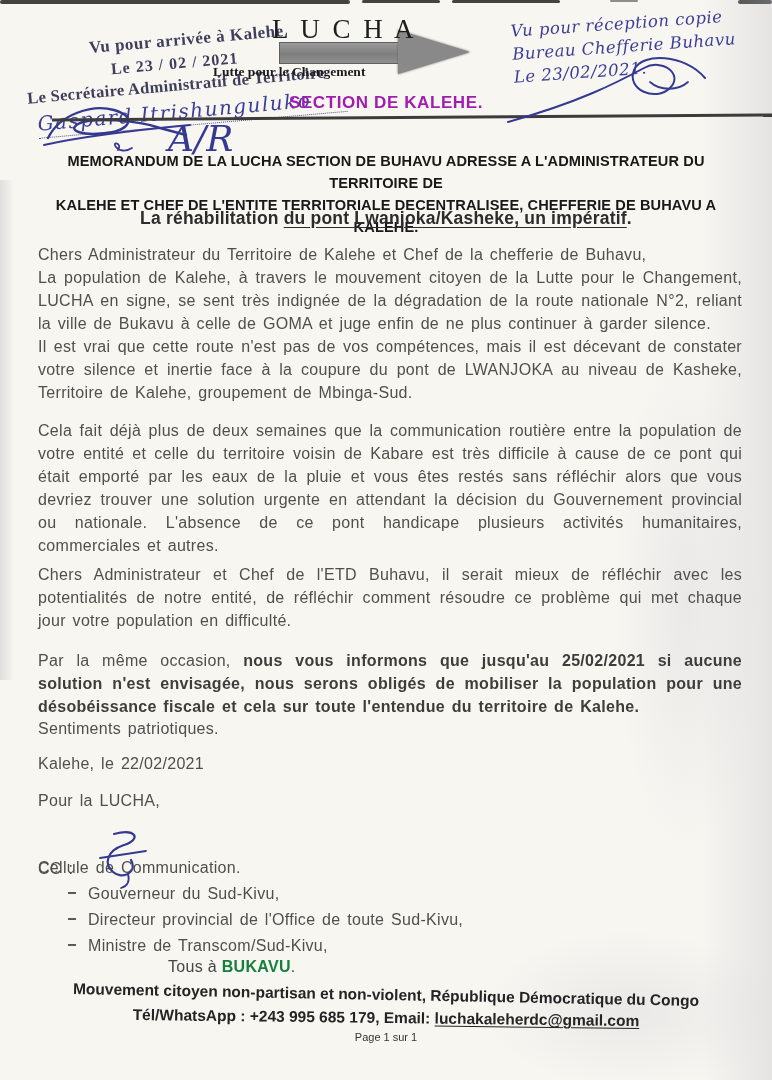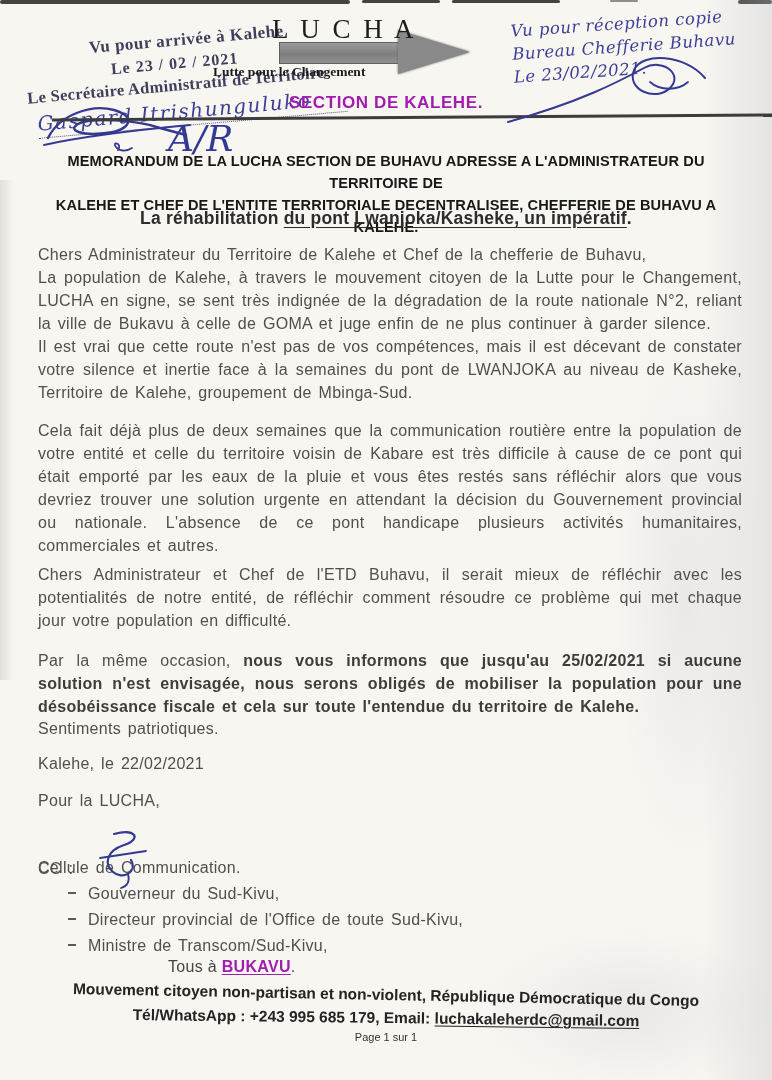--- a/index.html
+++ b/index.html
@@ -54,21 +54,21 @@
     font-weight:600;color:#2c2c2c;letter-spacing:.2px;}
   .subject .u{text-decoration:underline;text-underline-offset:3px;}
   
   .bt{position:absolute;left:38px;width:704px;font-size:16px;line-height:23px;color:#4f4f4d;
     text-align:justify;letter-spacing:.3px;word-spacing:2px;}
   .single{width:auto;text-align:left;white-space:nowrap;}
   .p4-bold{font-weight:700;color:#3d3d3b;}
   .cc-item{position:relative;padding-left:22px;margin-bottom:3px;}
   .cc-dash{position:absolute;left:2px;top:10px;width:8px;height:1.5px;background:#5a5a58;}
   .tous{position:absolute;left:168px;top:958px;font-size:16px;color:#454543;letter-spacing:.3px;}
-  .tous .city{font-weight:700;color:#a21caf;text-decoration:underline;text-underline-offset:2px;}
+  .tous .city{font-weight:700;color:#15803d;text-underline-offset:2px;}
   
   .f1{position:absolute;left:0;right:0;top:986px;text-align:center;font-weight:700;font-size:15.5px;
      color:#242424;transform:rotate(1.1deg);}
   .f2{position:absolute;left:0;right:0;top:1009px;text-align:center;font-weight:700;font-size:15.5px;
      color:#242424;transform:rotate(.7deg);}
   .f2 .email{text-decoration:underline;text-underline-offset:2px;}
   .fpage{position:absolute;left:0;right:0;top:1031px;text-align:center;font-size:11px;color:#333;}
   svg path{fill:none;stroke:#343a92;stroke-linecap:round;}
 </style>
 </head>
@@ -119,21 +119,21 @@
   <div class="memo-heading">
     <div>MEMORANDUM DE LA LUCHA SECTION DE BUHAVU ADRESSE A L'ADMINISTRATEUR DU TERRITOIRE DE</div>
     <div>KALEHE ET CHEF DE L'ENTITE TERRITORIALE DECENTRALISEE, CHEFFERIE DE BUHAVU A KALEHE.</div>
   </div>
 
   <div class="subject"><span>La réhabilitation </span><span class="u">du pont Lwanjoka/Kasheke, un impératif</span><span>.</span></div>
 
   <div class="bt" style="top:243px">
     <span style="display:block;text-align:left">Chers Administrateur du Territoire de Kalehe et Chef de la chefferie de Buhavu,</span>
     <span>La population de Kalehe, à travers le mouvement citoyen de la Lutte pour le Changement, LUCHA en signe, se sent très indignée de la dégradation de la route nationale N°2, reliant la ville de Bukavu à celle de GOMA et juge enfin de ne plus continuer à garder silence.</span>
-    <span style="display:block">Il est vrai que cette route n'est pas de vos compétences, mais il est décevant de constater votre silence et inertie face à la semaines du pont de LWANJOKA au niveau de Kasheke, Territoire de Kalehe, groupement de Mbinga-Sud.</span>
+    <span style="display:block">Il est vrai que cette route n'est pas de vos compétences, mais il est décevant de constater votre silence et inertie face à la coupure du pont de LWANJOKA au niveau de Kasheke, Territoire de Kalehe, groupement de Mbinga-Sud.</span>
   </div>
 
   <div class="bt" style="top:419px">Cela fait déjà plus de deux semaines que la communication routière entre la population de votre entité et celle du territoire voisin de Kabare est très difficile à cause de ce pont qui était emporté par les eaux de la pluie et vous êtes restés sans réfléchir alors que vous devriez trouver une solution urgente en attendant la décision du Gouvernement provincial ou nationale. L'absence de ce pont handicape plusieurs activités humanitaires, commerciales et autres.</div>
 
   <div class="bt" style="top:563px">Chers Administrateur et Chef de l'ETD Buhavu, il serait mieux de réfléchir avec les potentialités de notre entité, de réfléchir comment résoudre ce problème qui met chaque jour votre population en difficulté.</div>
 
   <div class="bt" style="top:649px"><span>Par la même occasion, </span><span class="p4-bold">nous vous informons que jusqu'au 25/02/2021 si aucune solution n'est envisagée, nous serons obligés de mobiliser la population pour une désobéissance fiscale et cela sur toute l'entendue du territoire de Kalehe.</span></div>
 
   <div class="bt single" style="top:717px">Sentiments patriotiques.</div>
   <div class="bt single" style="top:752px">Kalehe, le 22/02/2021</div>

